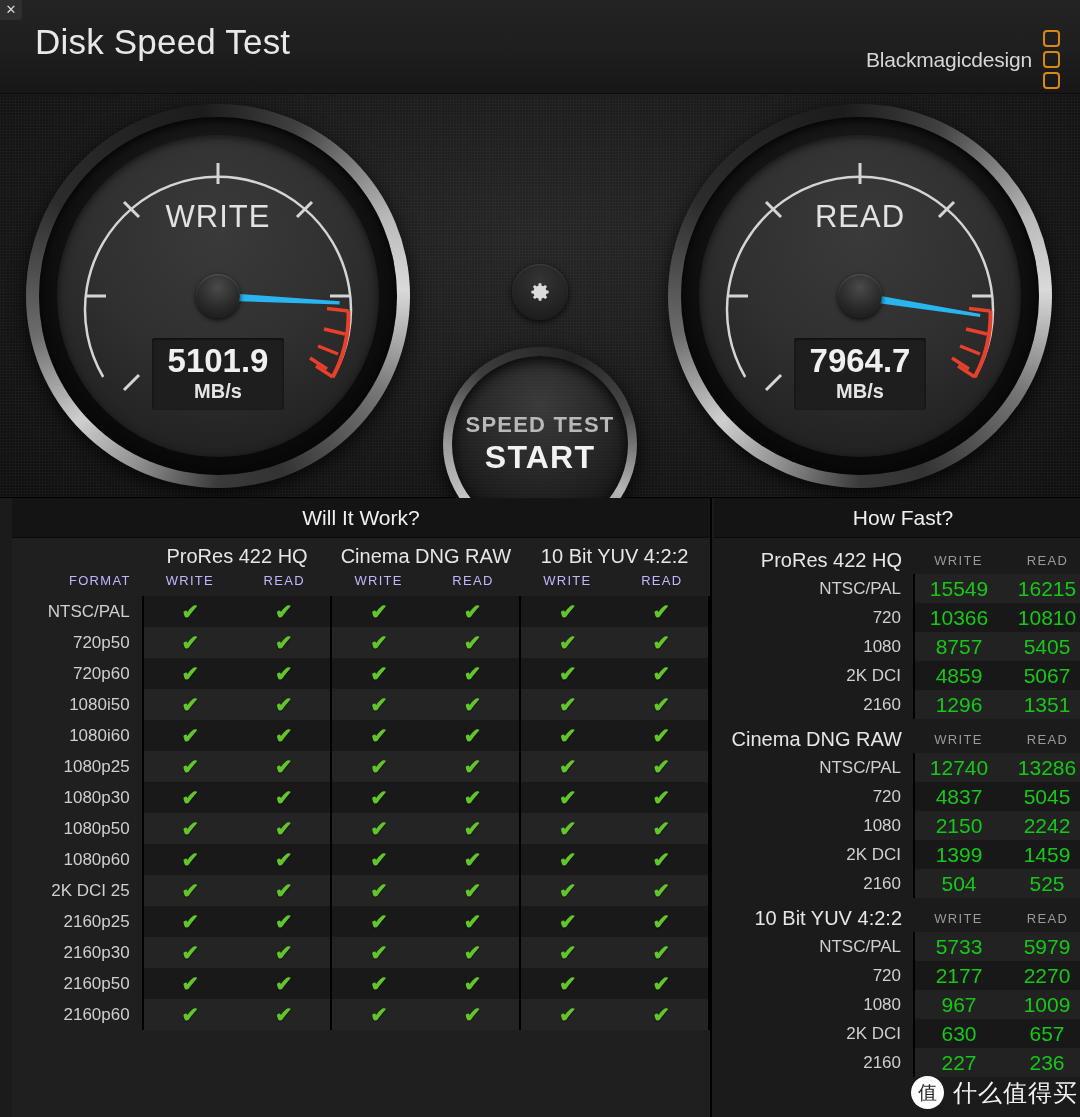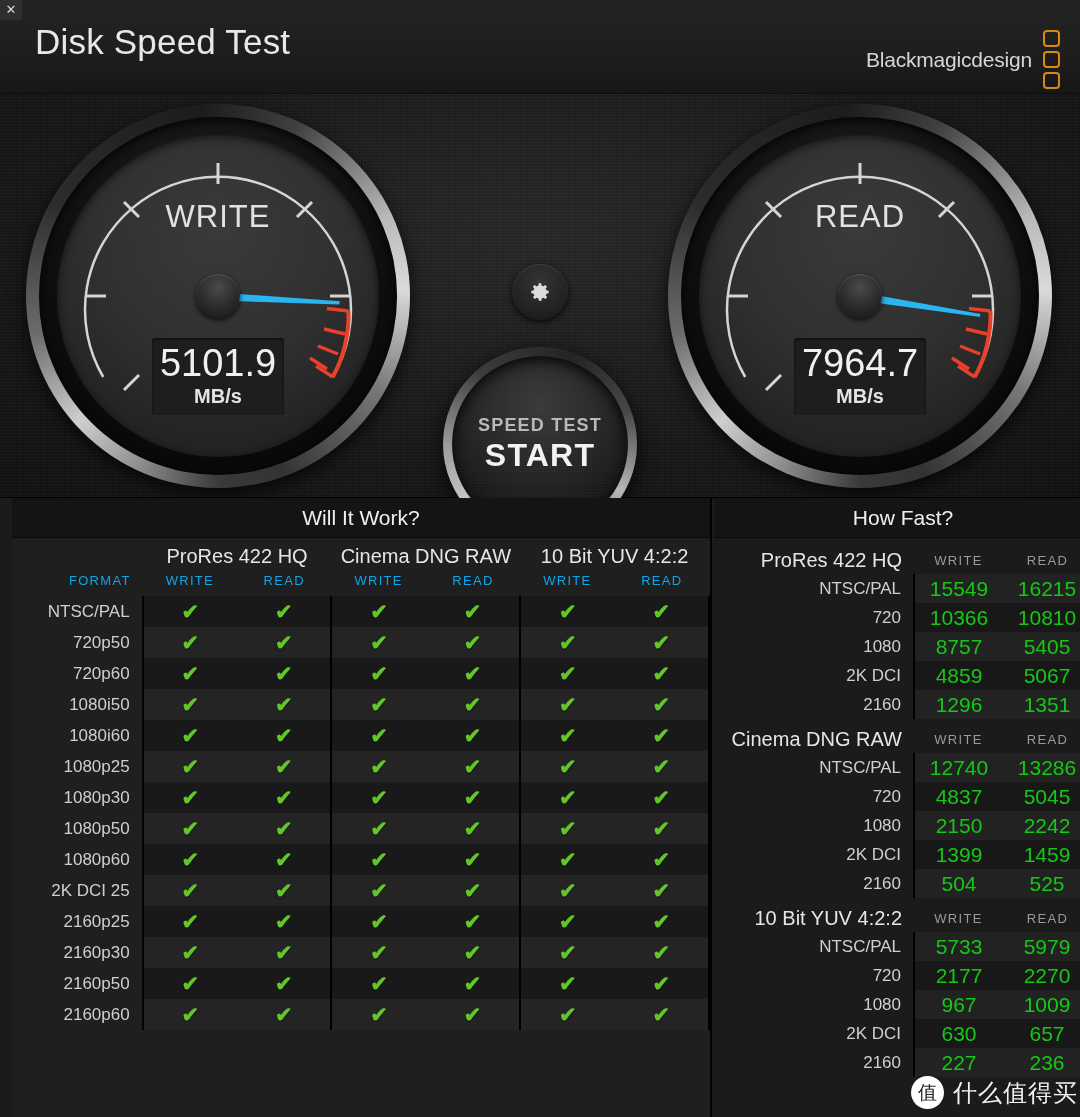--- a/index.html
+++ b/index.html
@@ -85,21 +85,21 @@
     position: absolute; left: 50%; top: 50%; width: 44px; height: 44px;
     margin: -22px 0 0 -22px; border-radius: 50%;
     background: radial-gradient(circle at 50% 30%, #4a4a4a 0%, #2a2a2a 55%, #151515 100%);
     box-shadow: 0 2px 5px rgba(0,0,0,.8), inset 0 1px 1px rgba(255,255,255,.15);
   }
   .gauge .readout {
     position: absolute; left: 50%; top: 234px; width: 132px; margin-left: -66px;
     background: #1e1e1e; border-radius: 3px; padding: 6px 0 7px;
     text-align: center; box-shadow: inset 0 1px 3px rgba(0,0,0,.7);
   }
-  .gauge .readout .val { font-size: 38px; font-weight: 400; color: #f0f0f0; line-height: 1.05; }
+  .gauge .readout .val { font-size: 33px; font-weight: 700; color: #f0f0f0; line-height: 1.05; }
   .gauge .readout .unit { font-size: 20px; font-weight: 700; color: #e4e4e4; margin-top: 1px; }
 
   
   #gear-btn {
     position: absolute; left: 512px; top: 170px; width: 56px; height: 56px;
     border-radius: 50%;
     background: radial-gradient(circle at 50% 30%, #343434 0%, #232323 60%, #161616 100%);
     box-shadow: 0 2px 6px rgba(0,0,0,.8), inset 0 1px 1px rgba(255,255,255,.1);
     cursor: pointer;
   }
@@ -114,21 +114,21 @@
     box-shadow: 0 6px 20px rgba(0,0,0,.8);
   }
   #start-btn .inner {
     position: absolute; inset: 9px; border-radius: 50%;
     background:
       repeating-linear-gradient(0deg, rgba(255,255,255,.015) 0 1px, transparent 1px 3px),
       radial-gradient(circle at 50% 28%, #3a3a3a 0%, #252525 48%, #151515 80%, #0c0c0c 100%);
     box-shadow: inset 0 4px 14px rgba(0,0,0,.9);
     display: flex; flex-direction: column; align-items: center; justify-content: center;
   }
-  #start-btn .l1 { font-size: 18px; font-weight: 700; color: #b9b9b9; letter-spacing: 1.2px; }
+  #start-btn .l1 { font-size: 22px; font-weight: 700; color: #b9b9b9; letter-spacing: 1.2px; }
   #start-btn .l2 { font-size: 32px; font-weight: 700; color: #f2f2f2; letter-spacing: 1.2px; margin-top: 1px; }
 
   
   #lower { position: absolute; left: 12px; top: 498px; width: 1080px; height: 619px; }
 
   .panelhead {
     height: 40px; background: #141414;
     display: flex; align-items: center; justify-content: center;
     font-size: 21px; font-weight: 400; color: #f0f0f0;
     border-bottom: 1px solid #0a0a0a;
@@ -145,21 +145,21 @@
 
   
   #wtable { width: 100%; border-collapse: collapse; table-layout: fixed; }
   #wtable col.fmt { width: 126px; }
   #wtable col.c   { width: 91px; }
   #wtable .grp {
     font-size: 20px; color: #e6e6e6; font-weight: 400; text-align: center;
     padding: 7px 0 1px; background: #1f1f1f;
   }
   #wtable .sub {
-    font-size: 13px; color: #0ea5e9; font-weight: 400; letter-spacing: 1.3px;
+    font-size: 13px; color: #c4b5fd; font-weight: 400; letter-spacing: 1.3px;
     text-align: center; padding: 4px 4px 8px; background: #1f1f1f;
   }
   #wtable .sub.fmt-h { text-align: right; padding-right: 12px; }
   #wtable td.fmt {
     font-size: 17px; color: #cfcfcf; text-align: right; padding-right: 12px; height: 31px;
   }
   #wtable td.ck { text-align: center; height: 31px; }
   #wtable tbody tr:nth-child(odd)  td.ck { background: #191919; }
   #wtable tbody tr:nth-child(even) td.ck { background: #242424; }
   #wtable td.ck.gl { border-left: 2px solid #000; }

